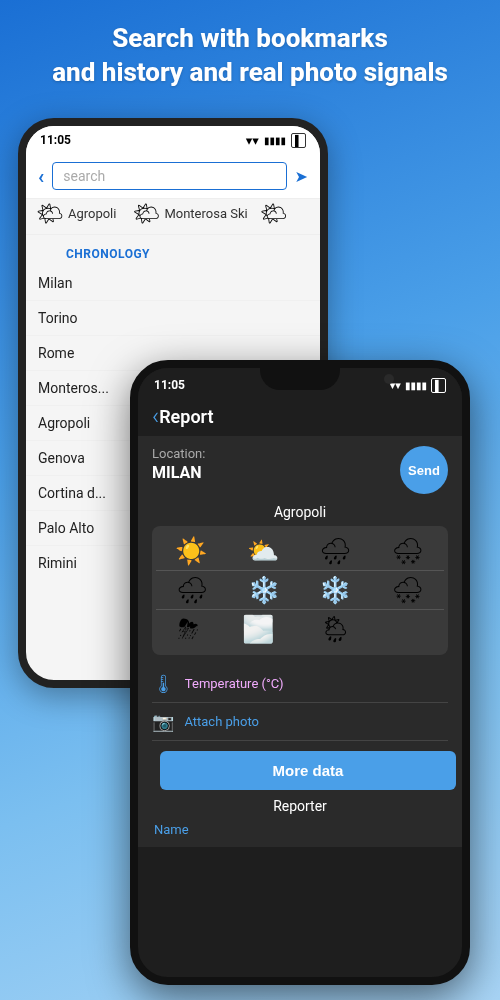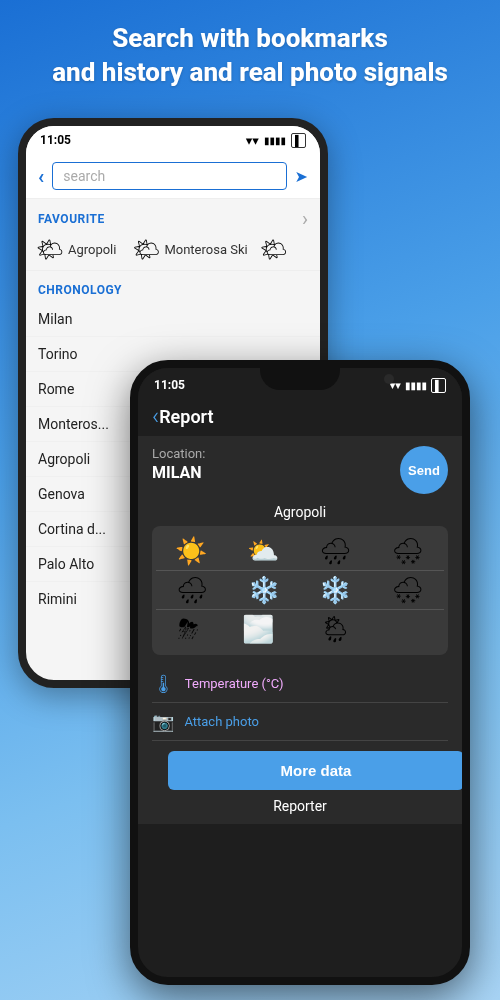--- a/index.html
+++ b/index.html
@@ -36,44 +36,40 @@
 
   <div style="background:white;padding:8px 12px;display:flex;align-items:center;gap:8px;border-bottom:1px solid #eee;">
     <span style="color:#1a6fd4;font-size:20px;font-weight:bold;">‹</span>
     <div style="flex:1;border:1.5px solid #1a6fd4;border-radius:4px;padding:5px 10px;font-size:14px;color:#aaa;">
       <span>search</span>
     </div>
     <span style="color:#1a6fd4;font-size:16px;">➤</span>
   </div>
 
   <div>
-    <div style="display:flex;align-items:center;justify-content:space-between;padding:8px 12px 4px;">
-      <span style="color:#1a6fd4;font-size:12px;font-weight:700;letter-spacing:0.5px;">FAVOURITE</span>
-      <span style="color:#aaa;font-size:20px;">›</span>
-    </div>
     <div style="display:flex;align-items:center;padding:2px 10px 8px;gap:6px;">
       <div style="display:flex;align-items:center;gap:4px;">
         <span style="font-size:22px;">🌤</span>
         <span style="font-size:13px;color:#333;">Agropoli</span>
       </div>
       <div style="display:flex;align-items:center;gap:4px;margin-left:10px;">
         <span style="font-size:22px;">🌤</span>
         <span style="font-size:13px;color:#333;">Monterosa Ski</span>
       </div>
       <div style="display:flex;align-items:center;gap:4px;margin-left:6px;">
         <span style="font-size:22px;">🌤</span>
       </div>
     </div>
   </div>
 
   <div style="height:1px;background:#eee;"></div>
 
   <div>
     <div style="padding:8px 12px 4px;">
-      <span style="color:#1a6fd4;font-size:12px;font-weight:700;letter-spacing:0.5px;">CHRONOLOGY</span>
+      <span style="color:#1a6fd4;font-size:12px;font-weight:700;letter-spacing:0.5px;margin-left:28px;">CHRONOLOGY</span>
     </div>
     <div style="padding:9px 12px;font-size:14px;color:#222;border-bottom:1px solid #f0f0f0;">Milan</div>
     <div style="padding:9px 12px;font-size:14px;color:#222;border-bottom:1px solid #f0f0f0;">Torino</div>
     <div style="padding:9px 12px;font-size:14px;color:#222;border-bottom:1px solid #f0f0f0;">Rome</div>
     <div style="padding:9px 12px;font-size:14px;color:#222;border-bottom:1px solid #f0f0f0;">Monteros...</div>
     <div style="padding:9px 12px;font-size:14px;color:#222;border-bottom:1px solid #f0f0f0;">Agropoli</div>
     <div style="padding:9px 12px;font-size:14px;color:#222;border-bottom:1px solid #f0f0f0;">Genova</div>
     <div style="padding:9px 12px;font-size:14px;color:#222;border-bottom:1px solid #f0f0f0;">Cortina d...</div>
     <div style="padding:9px 12px;font-size:14px;color:#222;border-bottom:1px solid #f0f0f0;">Palo Alto</div>
     <div style="padding:9px 12px;font-size:14px;color:#222;">Rimini</div>
@@ -138,18 +134,19 @@
     <div style="display:flex;align-items:center;gap:10px;padding:8px 0;border-bottom:1px solid #444;">
       <span style="font-size:18px;color:#4a9fe8;">🌡</span>
       <span style="color:#f0abfc;font-size:13px;">Temperature (°C)</span>
     </div>
 
     <div style="display:flex;align-items:center;gap:10px;padding:8px 0;border-bottom:1px solid #444;">
       <span style="font-size:18px;color:#4a9fe8;">📷</span>
       <span style="color:#4a9fe8;font-size:13px;">Attach photo</span>
     </div>
 
-    <button style="display:block;width:100%;background:#4a9fe8;color:white;border:none;border-radius:6px;padding:11px;font-size:15px;font-weight:600;cursor:pointer;margin:10px 16px 8px;">More data</button>
+    <button style="display:block;width:100%;background:#4a9fe8;color:white;border:none;border-radius:6px;padding:11px;font-size:15px;font-weight:600;cursor:pointer;margin:10px 8px 8px;">More data</button>
 
     <div style="color:white;font-size:14px;text-align:center;margin-top:4px;">Reporter</div>
+    <div style="color:#4a9fe8;font-size:13px;margin-top:8px;padding-left:2px;">Name</div>
 
   </div>
 </div>
 
 </body></html>

